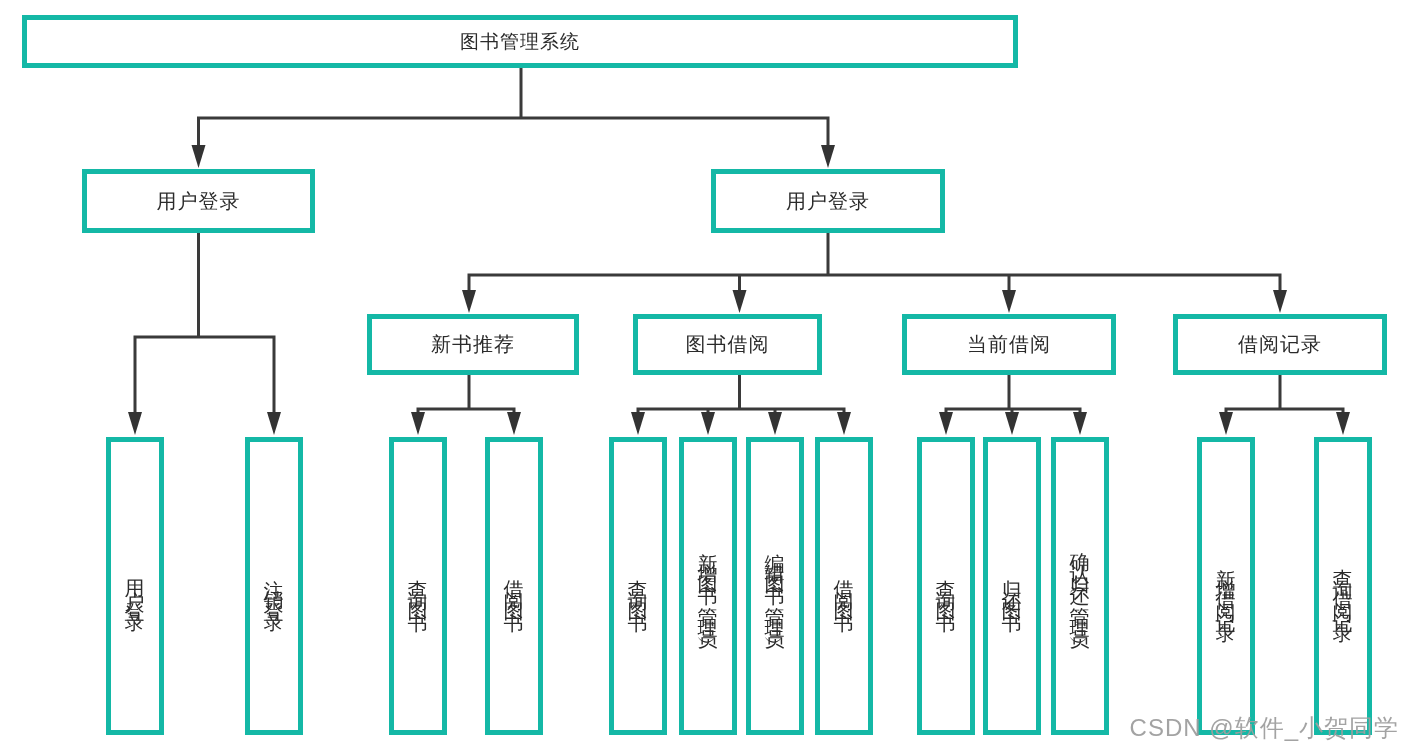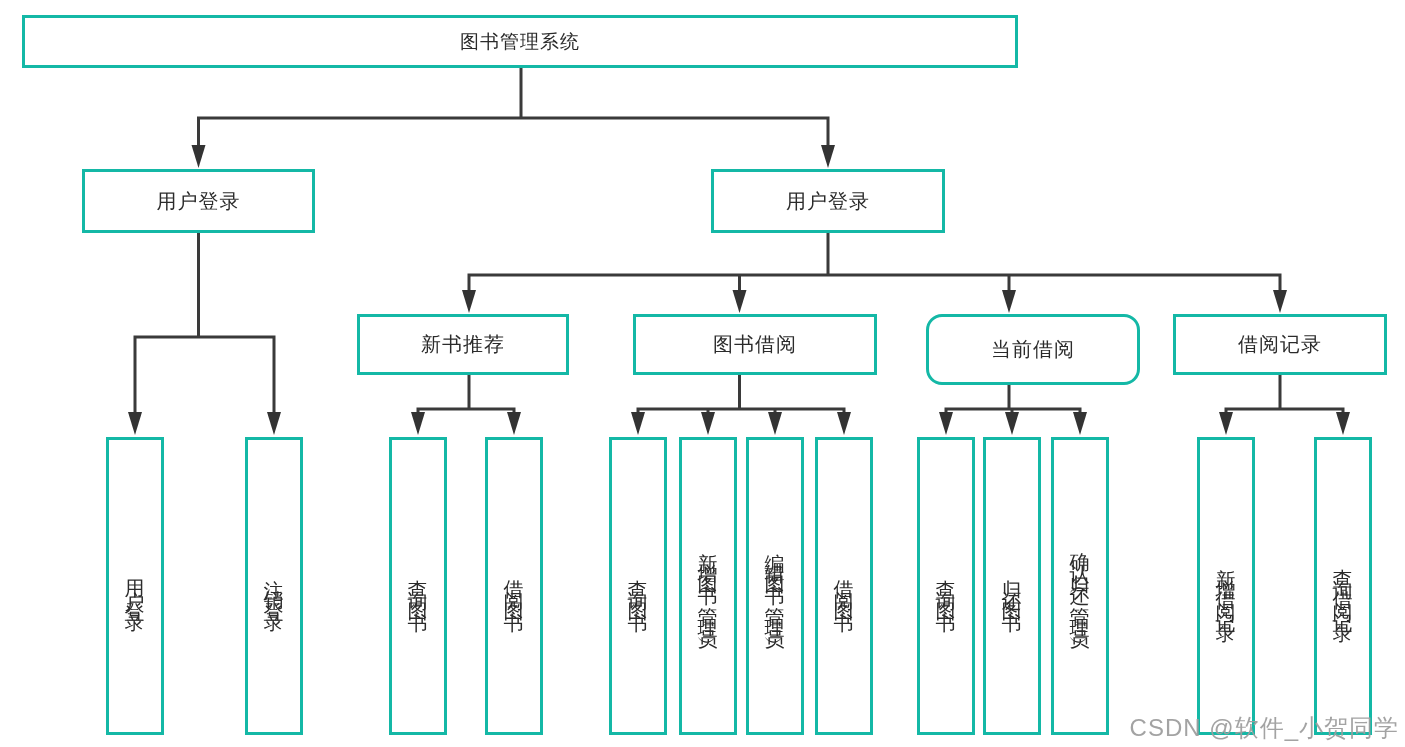--- a/index.html
+++ b/index.html
@@ -11,21 +11,21 @@
     font-family:"Liberation Sans", sans-serif;
     color:#2b2b2b;
   }
   svg.connectors{position:absolute;left:0;top:0;z-index:1;}
   .ln{fill:none;stroke:#3a3a3a;stroke-width:3;stroke-linecap:square;}
   .arrows polygon{fill:#333333;stroke:none;}
   .box{
     position:absolute;
     box-sizing:border-box;
     background:#ffffff;
-    border:3px solid #14b8a6;
+    border:5px solid #14b8a6;
     display:flex;align-items:center;justify-content:center;
     z-index:2;
     text-align:center;
   }
   .box.h span{font-size:20px;letter-spacing:1px;white-space:nowrap;}
   .box.root span{font-size:19px;letter-spacing:1px;}
   .leaf{top:437px;height:298px;width:58px;}
   .leaf span{
     writing-mode:vertical-rl;
     text-orientation:mixed;
@@ -111,27 +111,27 @@
     <span>图书管理系统</span>
   </div>
 
   <div class="box h" style="left:82px;top:169px;width:233px;height:64px;">
     <span>用户登录</span>
   </div>
   <div class="box h" style="left:711px;top:169px;width:234px;height:64px;">
     <span>用户登录</span>
   </div>
 
-  <div class="box h" style="left:357px;top:314px;width:212px;height:61px;">
+  <div class="box h" style="left:367px;top:314px;width:212px;height:61px;">
     <span>新书推荐</span>
   </div>
-  <div class="box h" style="left:633px;top:314px;width:244px;height:61px;">
+  <div class="box h" style="left:633px;top:314px;width:189px;height:61px;">
     <span>图书借阅</span>
   </div>
-  <div class="box h" style="left:926px;top:314px;width:214px;height:71px;border-radius:16px;">
+  <div class="box h" style="left:902px;top:314px;width:214px;height:61px;">
     <span>当前借阅</span>
   </div>
   <div class="box h" style="left:1173px;top:314px;width:214px;height:61px;">
     <span>借阅记录</span>
   </div>
 
   <div class="box leaf" style="left:106px;">
     <span>用户登录</span>
   </div>
   <div class="box leaf" style="left:245px;">

